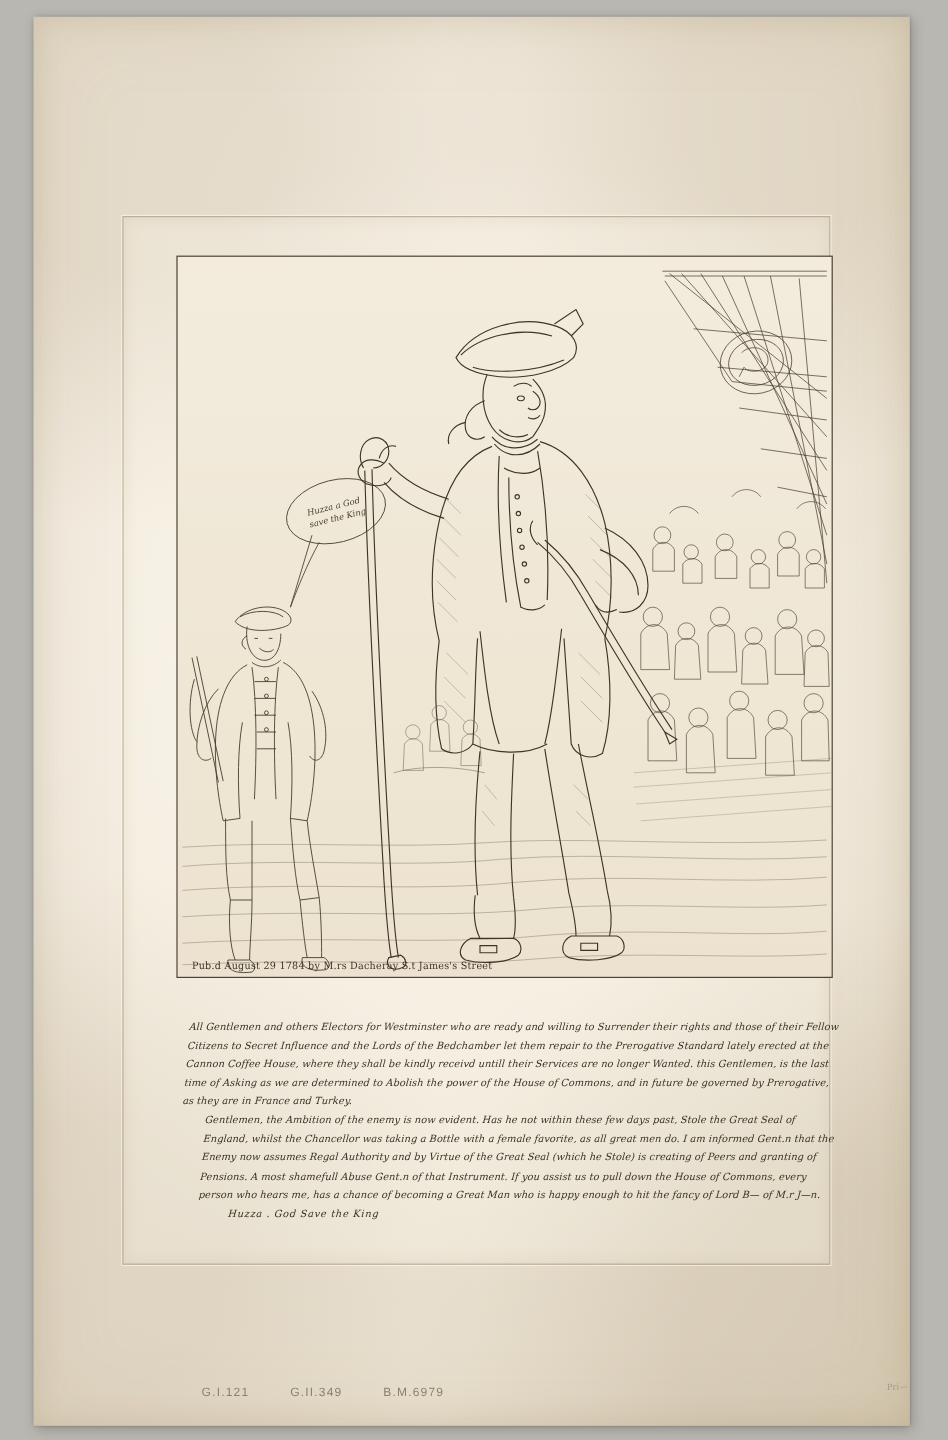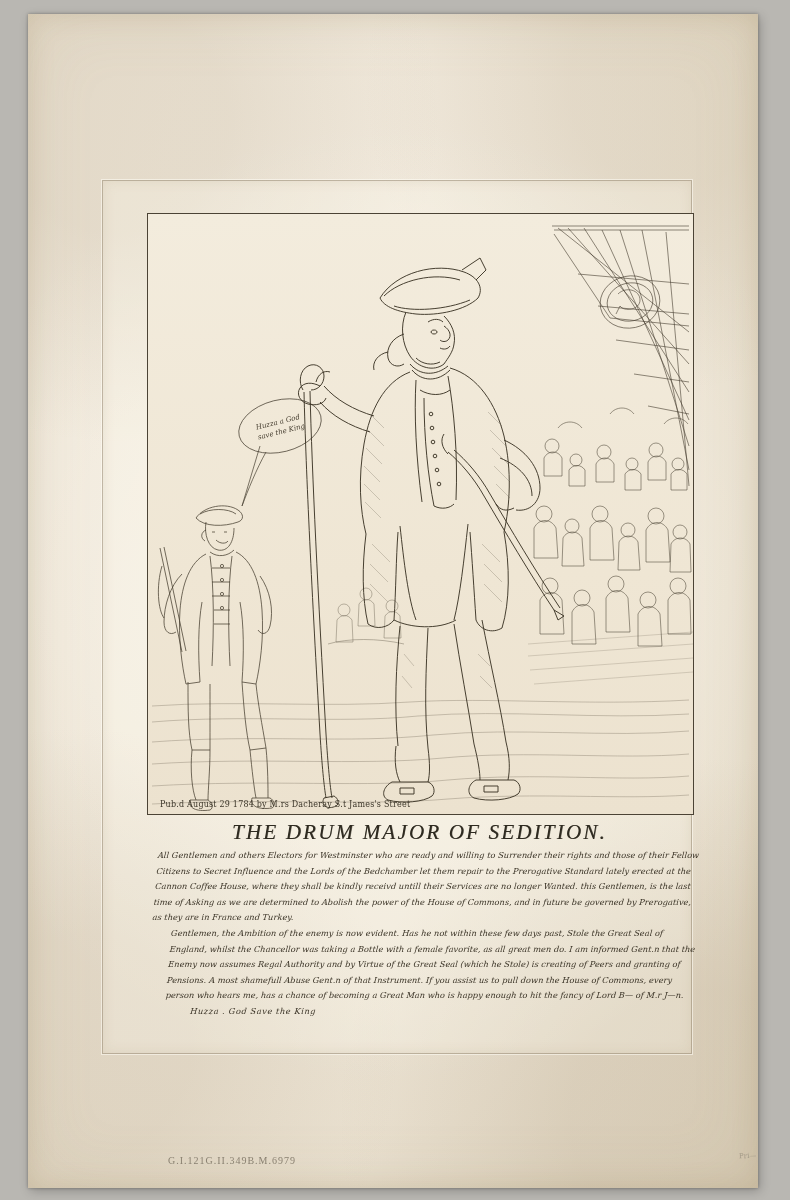--- a/index.html
+++ b/index.html
@@ -128,21 +128,22 @@
     padding-left: 46px;
     letter-spacing: 0.6px;
   }
 
   
   .accession {
     position: absolute;
     left: 168px;
     top: 1155px;
     display: flex;
-    font-family: Liberation Serif, serif;
+    gap: 34px;
+    font-family: Liberation Sans, sans-serif;
     font-size: 10px;
     color: #8a8171;
     letter-spacing: 1px;
   }
   .corner-mark {
     position: absolute;
     right: 34px;
     top: 1152px;
     font-family: "DejaVu Serif", serif;
     font-size: 7px;
@@ -415,21 +416,20 @@
           <path d="M256 440 L266 452" fill="none"></path>
             <path d="M254 462 L264 474" fill="none"></path>
           <path d="M330 440 L342 452" fill="none"></path>
             <path d="M332 462 L344 474" fill="none"></path>
         </g>
       </svg>
     </div>
 
     <div class="imprint">Pub.d August 29 1784 by M.rs Dacheray S.t James's Street</div>
 
-    <div class="title">THE DRUM MAJOR OF SEDITION.</div>
 
     <div class="body-text">
       <p>All Gentlemen and others Electors for Westminster who are ready and willing to Surrender their rights and those of their Fellow Citizens to Secret Influence and the Lords of the Bedchamber let them repair to the Prerogative Standard lately erected at the Cannon Coffee House, where they shall be kindly receivd untill their Services are no longer Wanted. this Gentlemen, is the last time of Asking as we are determined to Abolish the power of the House of Commons, and in future be governed by Prerogative, as they are in France and Turkey.</p>
       <p class="indent">Gentlemen, the Ambition of the enemy is now evident. Has he not within these few days past, Stole the Great Seal of England, whilst the Chancellor was taking a Bottle with a female favorite, as all great men do. I am informed Gent.n that the Enemy now assumes Regal Authority and by Virtue of the Great Seal (which he Stole) is creating of Peers and granting of Pensions. A most shamefull Abuse Gent.n of that Instrument. If you assist us to pull down the House of Commons, every person who hears me, has a chance of becoming a Great Man who is happy enough to hit the fancy of Lord B— of M.r J—n.</p>
       <p>
         <span class="hz">Huzza . God Save the King</span>
       </p>
     </div>
   </div>
 

